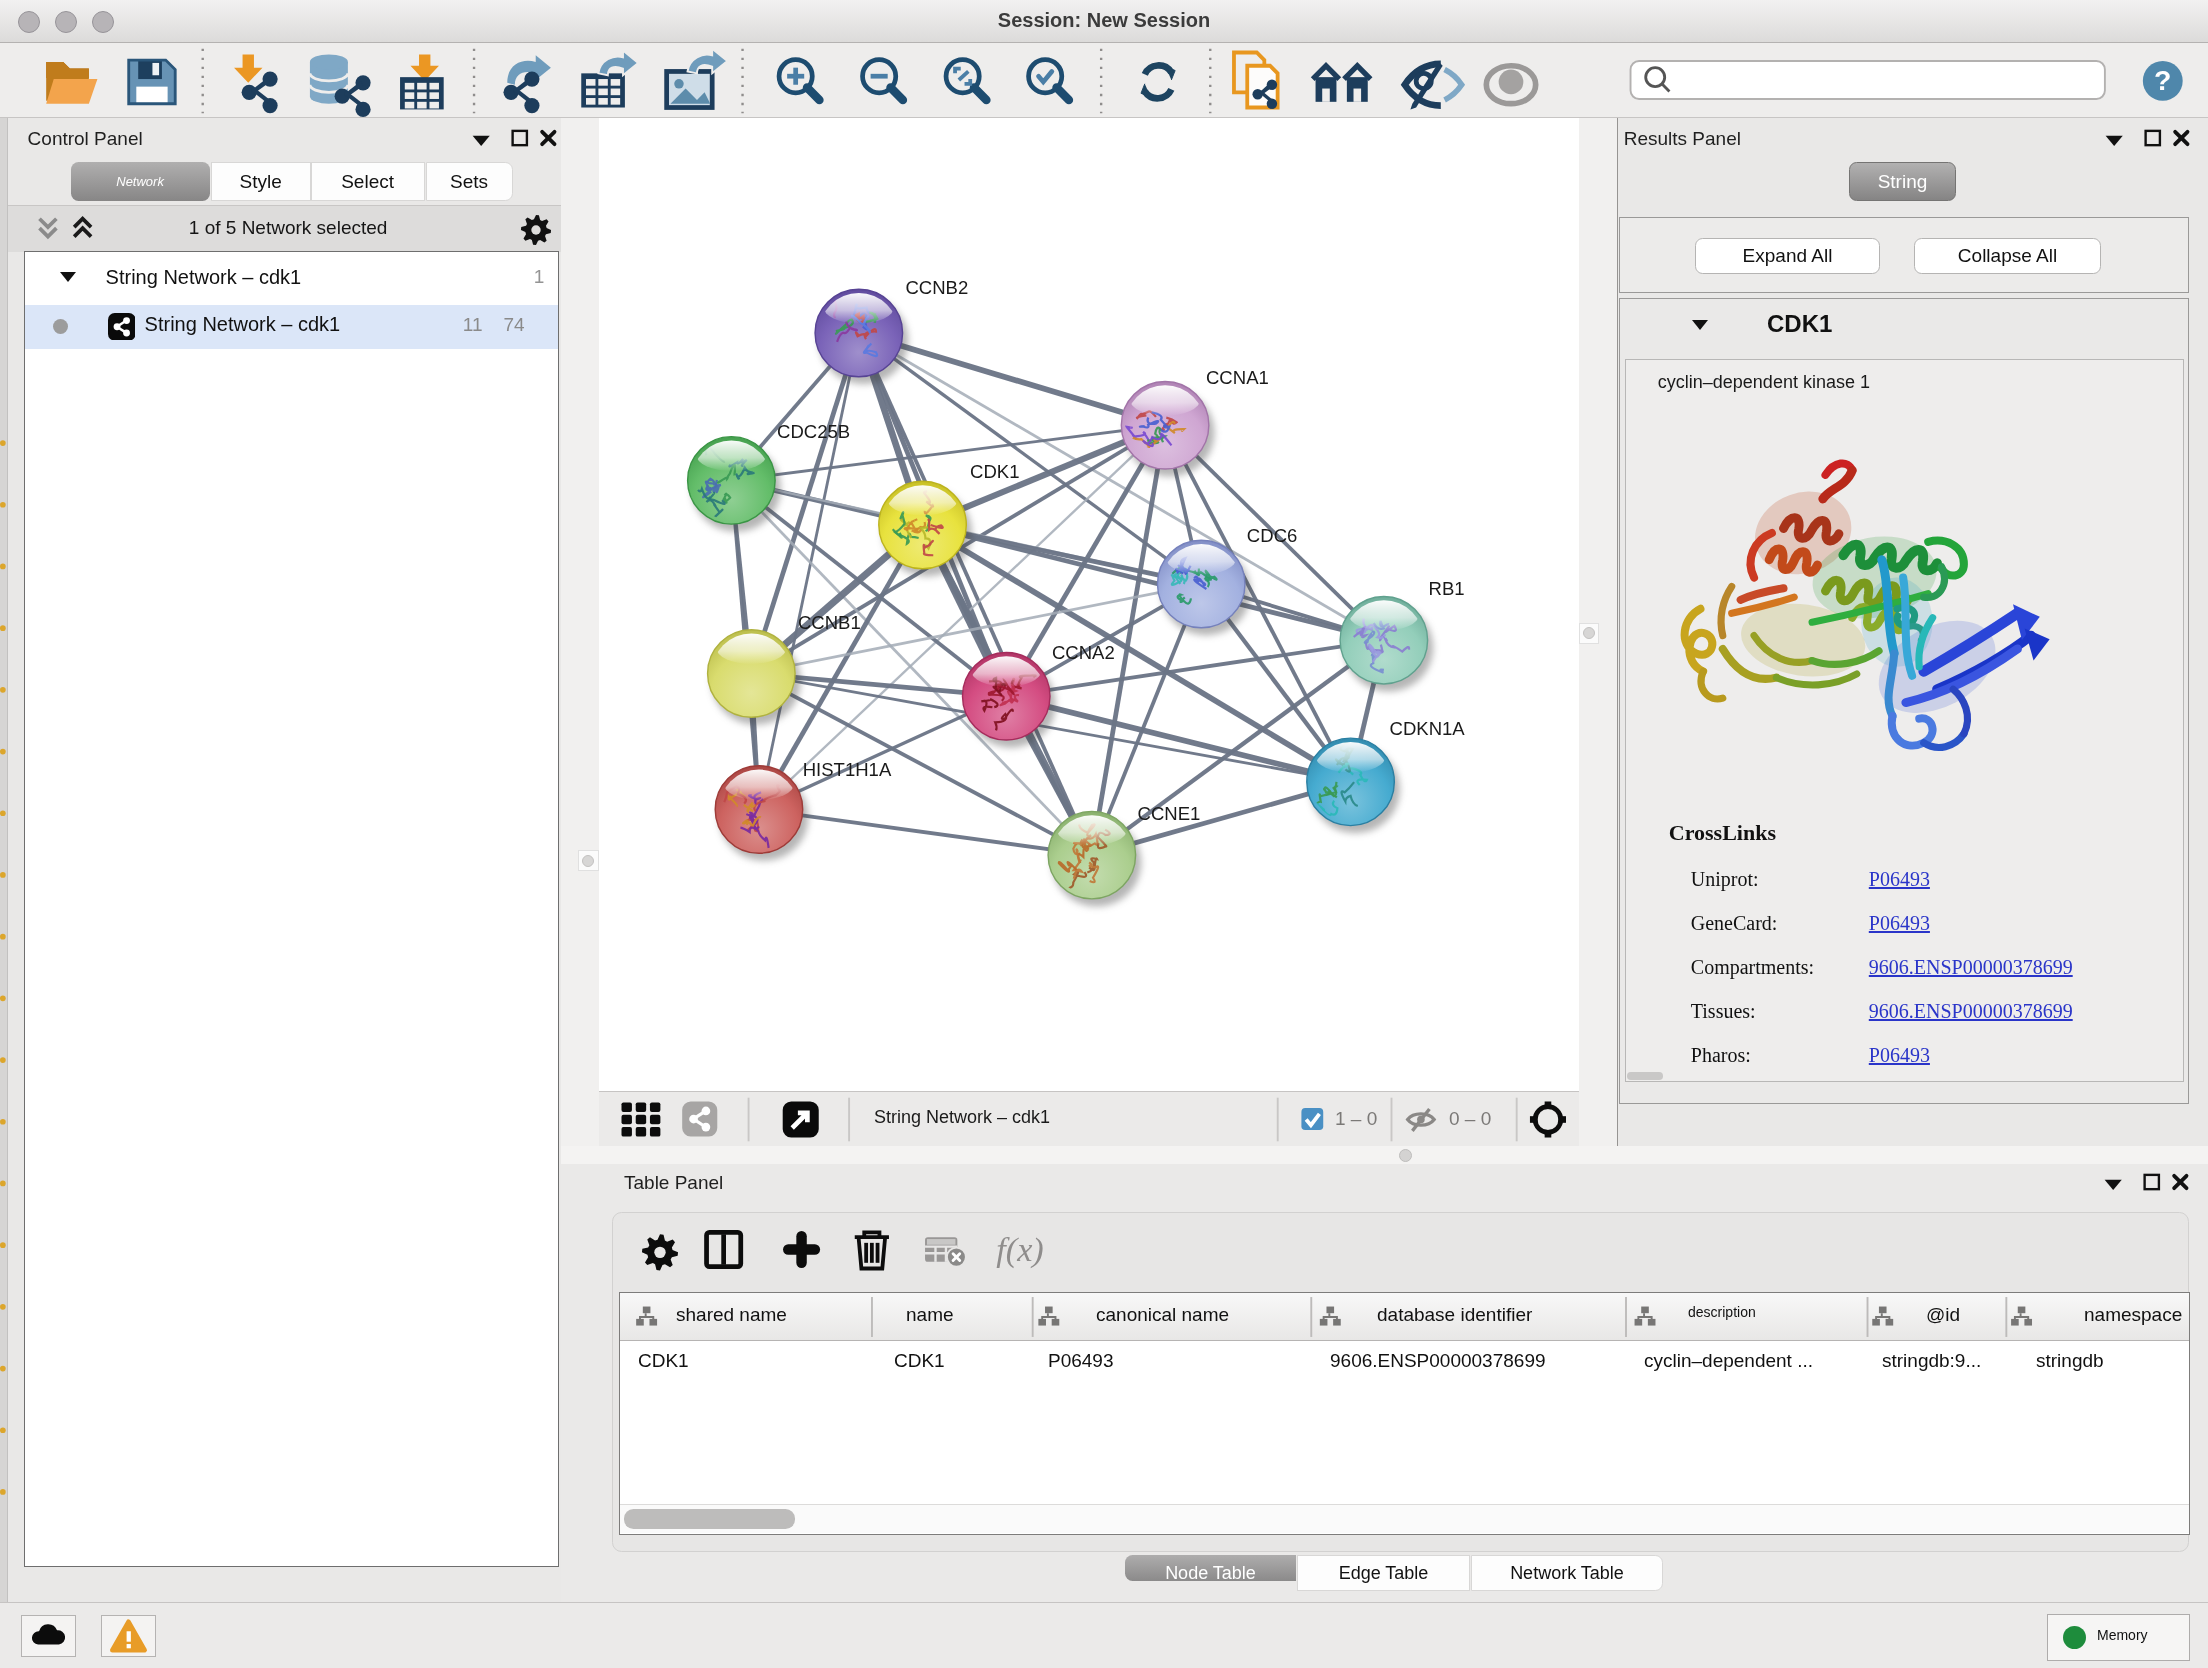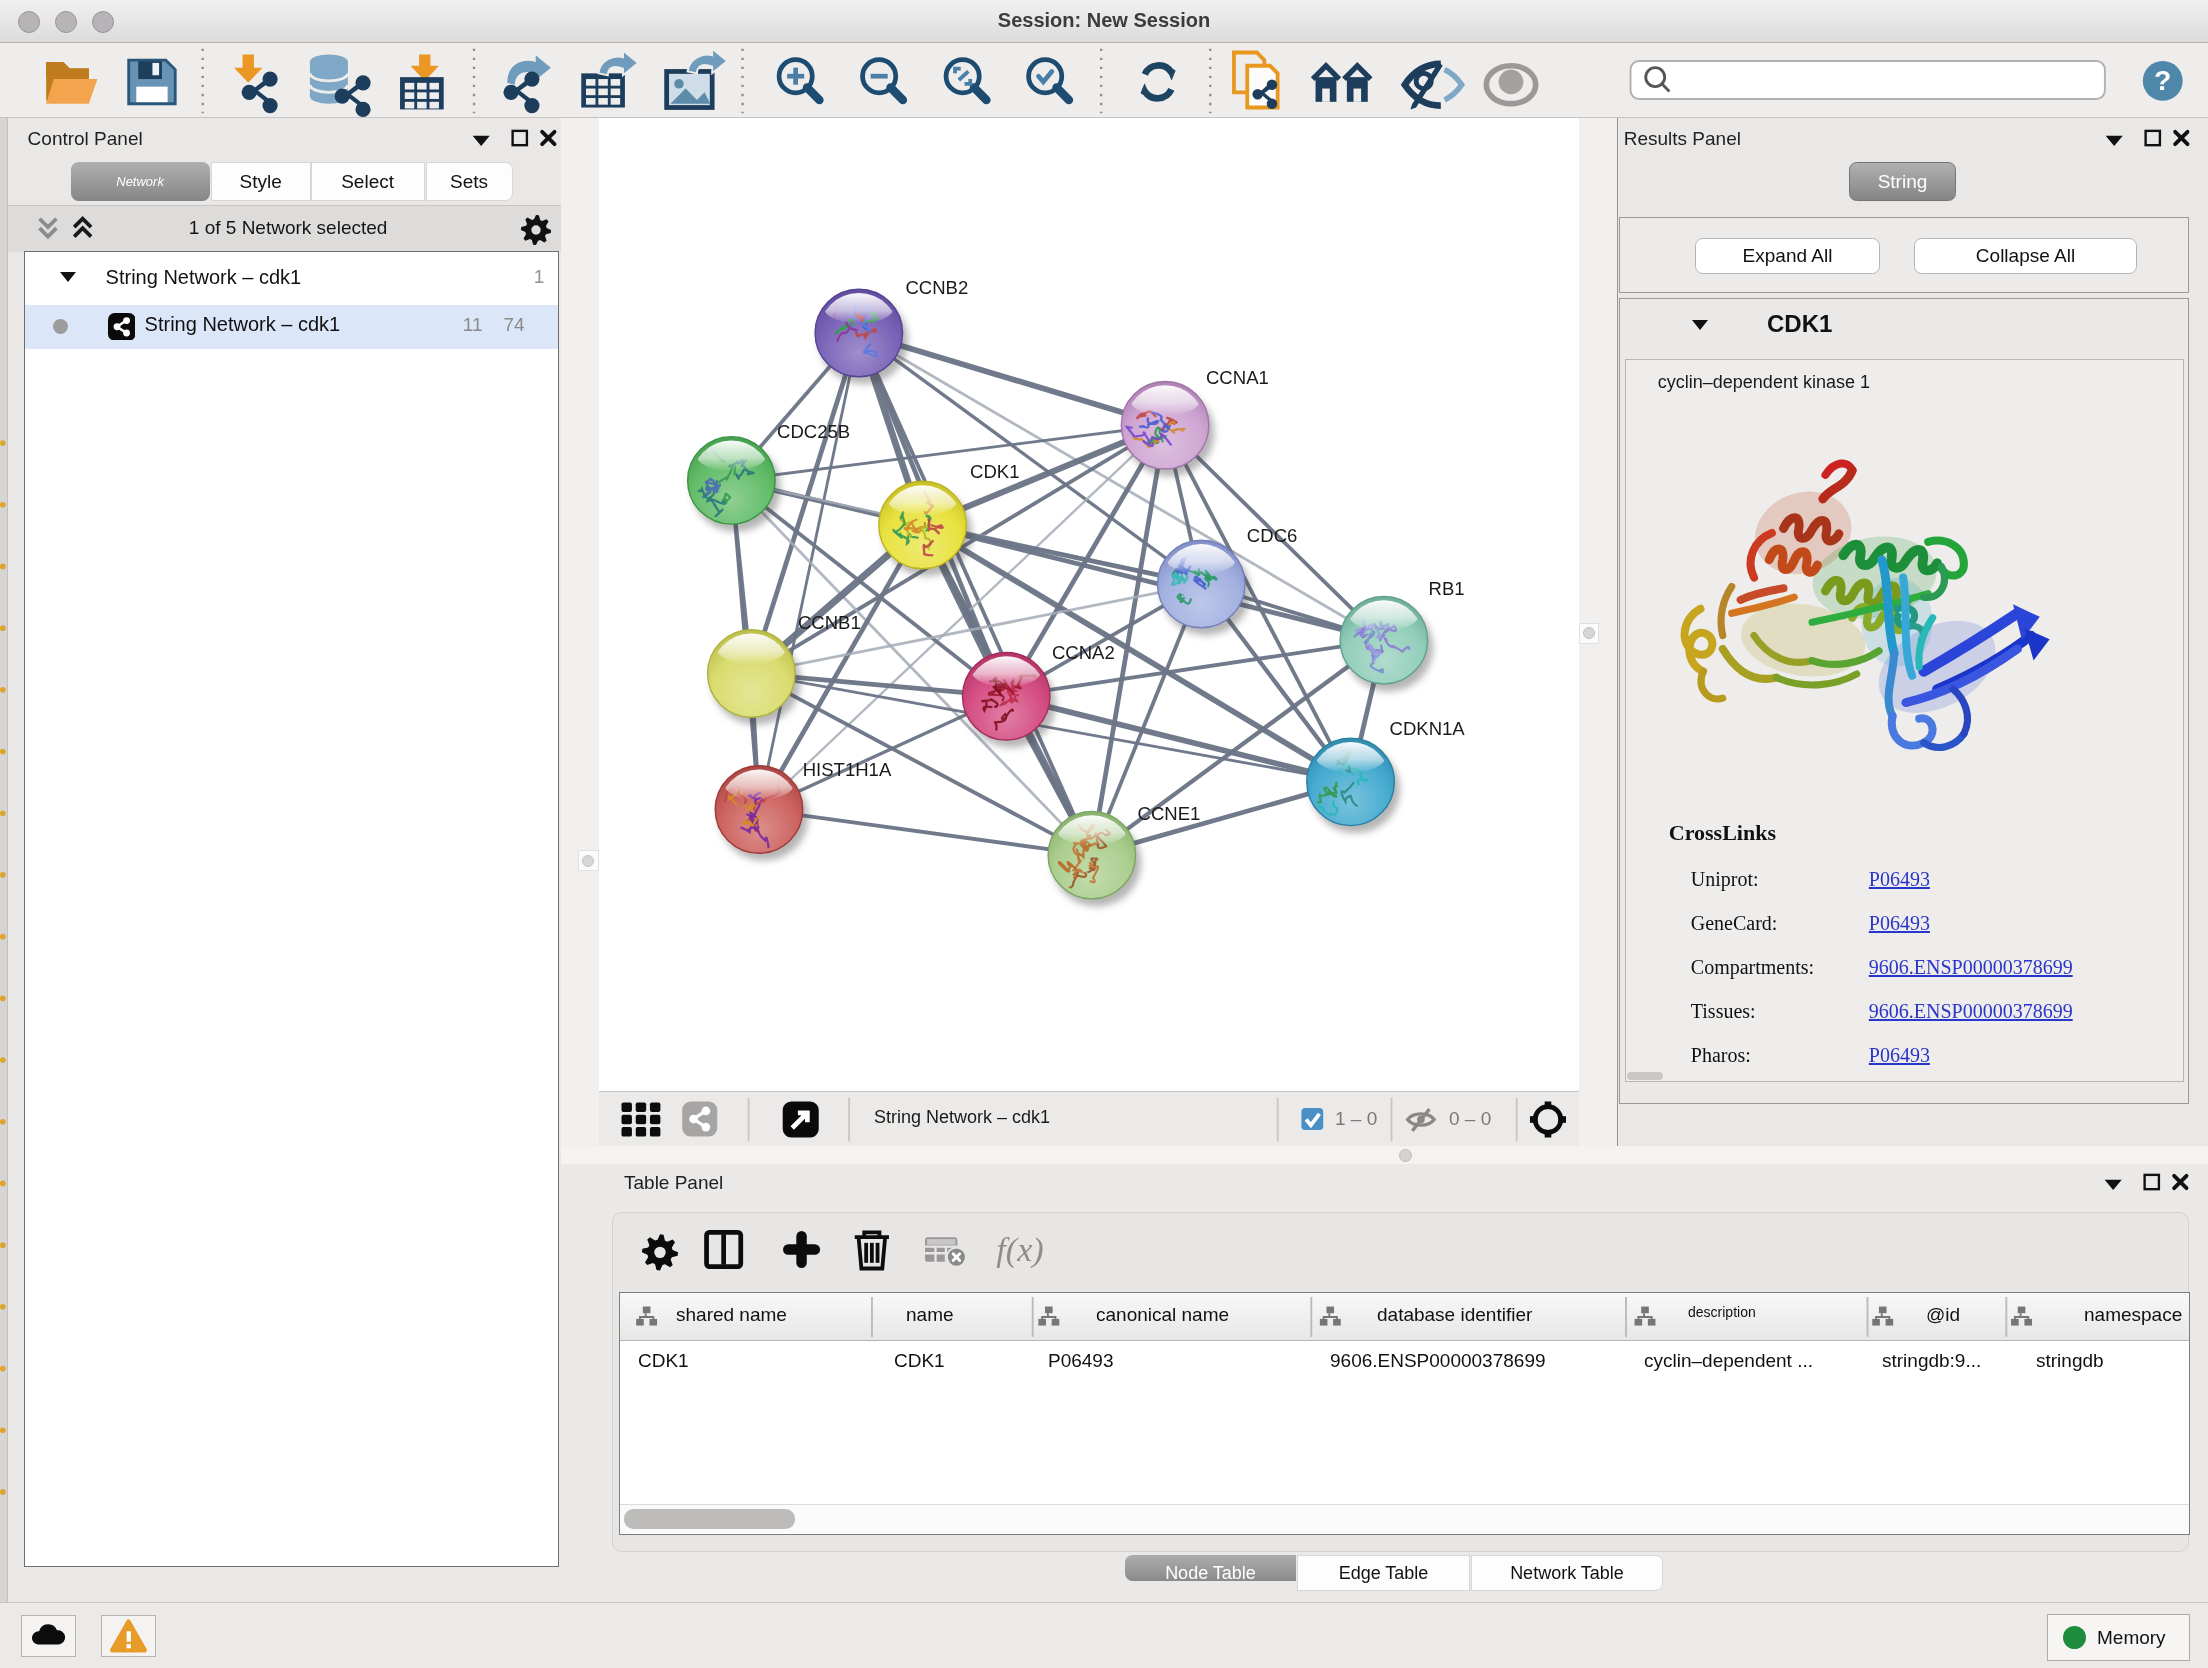--- a/index.html
+++ b/index.html
@@ -759,21 +759,21 @@
     <rect x="50" y="5" width="15" height="15" fill="none" stroke="#111" stroke-width="2.5"></rect>
     <g stroke="#111" stroke-width="4" stroke-linecap="round">
         <line x1="81" y1="6" x2="94" y2="19"></line>
         <line x1="94" y1="6" x2="81" y2="19"></line>
       </g>
   </svg>
   <div class="abs" style="left:231px;top:44px;width:107px;height:39px;background:linear-gradient(#b2b1b1,#858484);border:1px solid #757473;border-radius:7.6px;color:#fff;font-size:19px;text-align:center;line-height:37px;">String</div>
 
   <div class="abs" style="left:1px;top:99px;width:570px;height:76px;background:#ecebea;border:1px solid #9a9998;">
     <div class="abs" style="left:75px;top:20px;width:185px;height:36px;background:#fff;border:1px solid #b5b4b3;border-radius:7.6px;font-size:19px;color:#111;text-align:center;line-height:34px;">Expand All</div>
-    <div class="abs" style="left:294px;top:20px;width:223px;height:36px;background:#fff;border:1px solid #b5b4b3;border-radius:7.6px;font-size:19px;color:#111;text-align:center;line-height:34px;">Collapse All</div>
+    <div class="abs" style="left:294px;top:20px;width:187px;height:36px;background:#fff;border:1px solid #b5b4b3;border-radius:7.6px;font-size:19px;color:#111;text-align:center;line-height:34px;">Collapse All</div>
   </div>
 
   <div class="abs" style="left:1px;top:180px;width:570px;height:806px;background:#eae9e8;border:1px solid #9a9998;">
     <div class="abs tri-down" style="left:72px;top:21px;"></div>
     <div class="abs" style="left:147px;top:11.4px;font-size:24px;font-weight:bold;color:#111;">CDK1</div>
 
     <div class="abs" style="left:4.8px;top:60px;width:559px;height:723px;background:#eeedec;border:1px solid #b8b7b6;">
       <div class="abs" style="left:32px;top:12.4px;font-size:18px;color:#1a1a1a;">cyclin–dependent kinase 1</div>
       <svg id="protein" class="abs" style="left:28.5px;top:57px;" width="418" height="342" viewBox="0 0 440 360">
           <g transform="translate(16,28) scale(0.94)">
@@ -969,16 +969,16 @@
   </div>
   <div class="abs" style="left:101px;top:12.4px;width:55px;height:42px;background:#f4f3f2;border:1px solid #b5b3b2;">
     <svg width="53" height="40" viewBox="0 0 56 42">
         <path d="M28 6 L45 36 H11 Z" fill="#e89c28" stroke="#e89c28" stroke-width="5" stroke-linejoin="round"></path>
         <rect x="26" y="16" width="4.5" height="11" fill="#fff"></rect>
         <rect x="26" y="29.5" width="4.5" height="4.5" fill="#fff"></rect>
       </svg>
   </div>
   <div class="abs" style="left:2047px;top:11.4px;width:143px;height:47px;background:#f6f5f4;border:1.9px solid #aeacab;">
     <div class="abs" style="left:15px;top:10.5px;width:23px;height:23px;border-radius:50%;background:#1e8c3c;"></div>
-    <div class="abs" style="left:49px;top:11.4px;font-size:19px;color:#111;">Memory</div>
+    <div class="abs" style="left:49px;top:11.4px;font-size:14px;color:#111;">Memory</div>
   </div>
 </div>
 
 
 </body></html>

